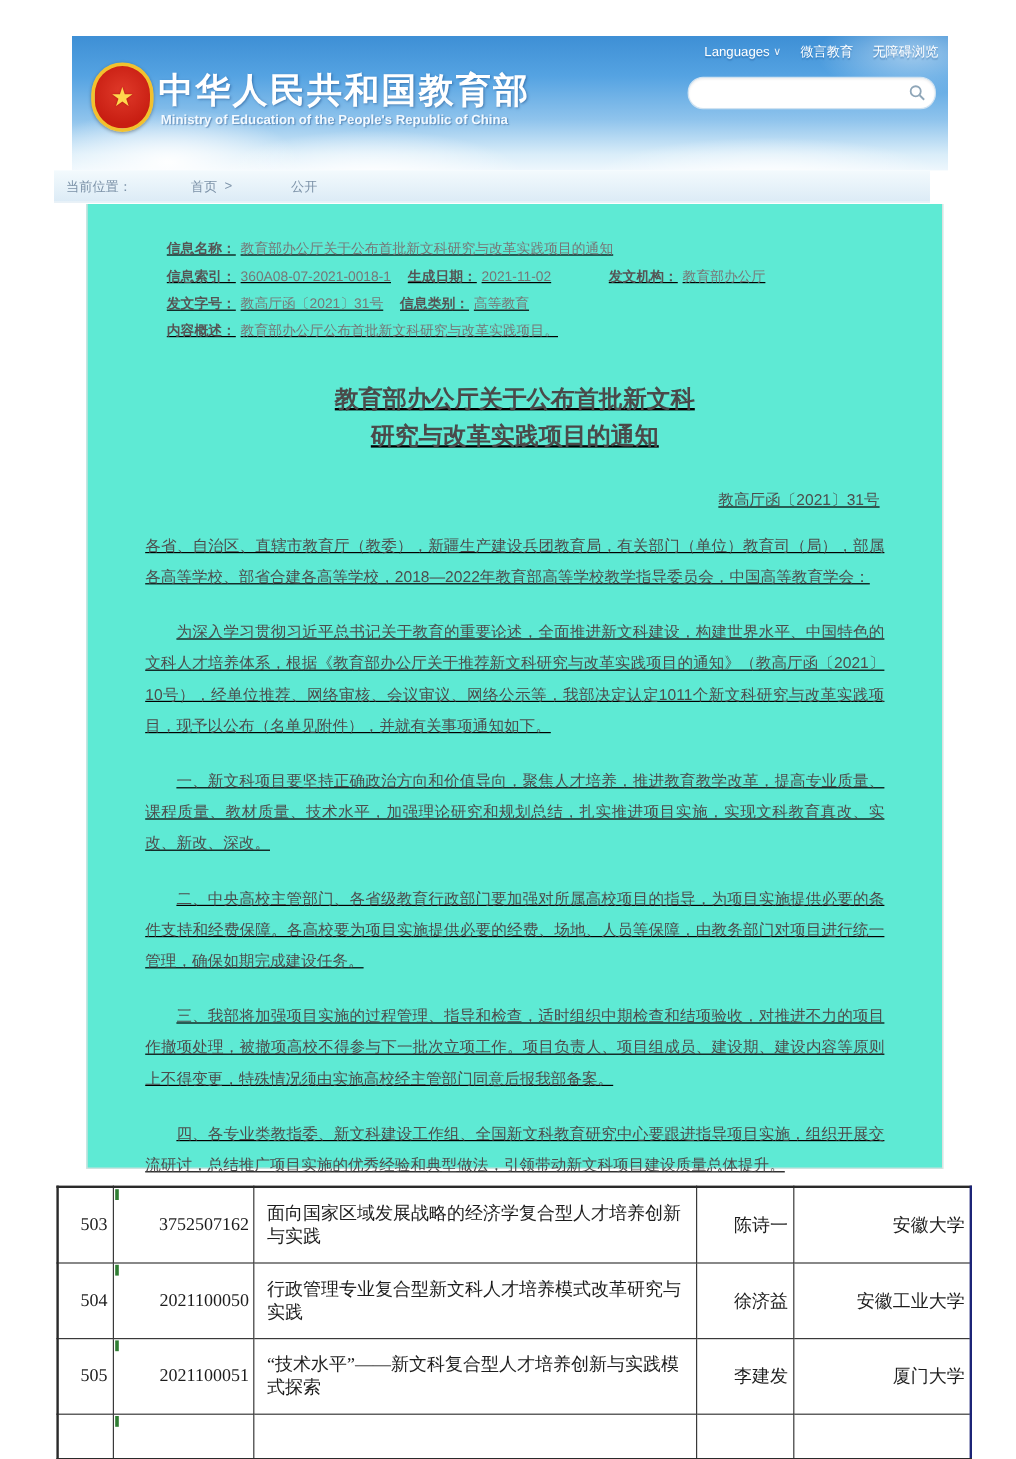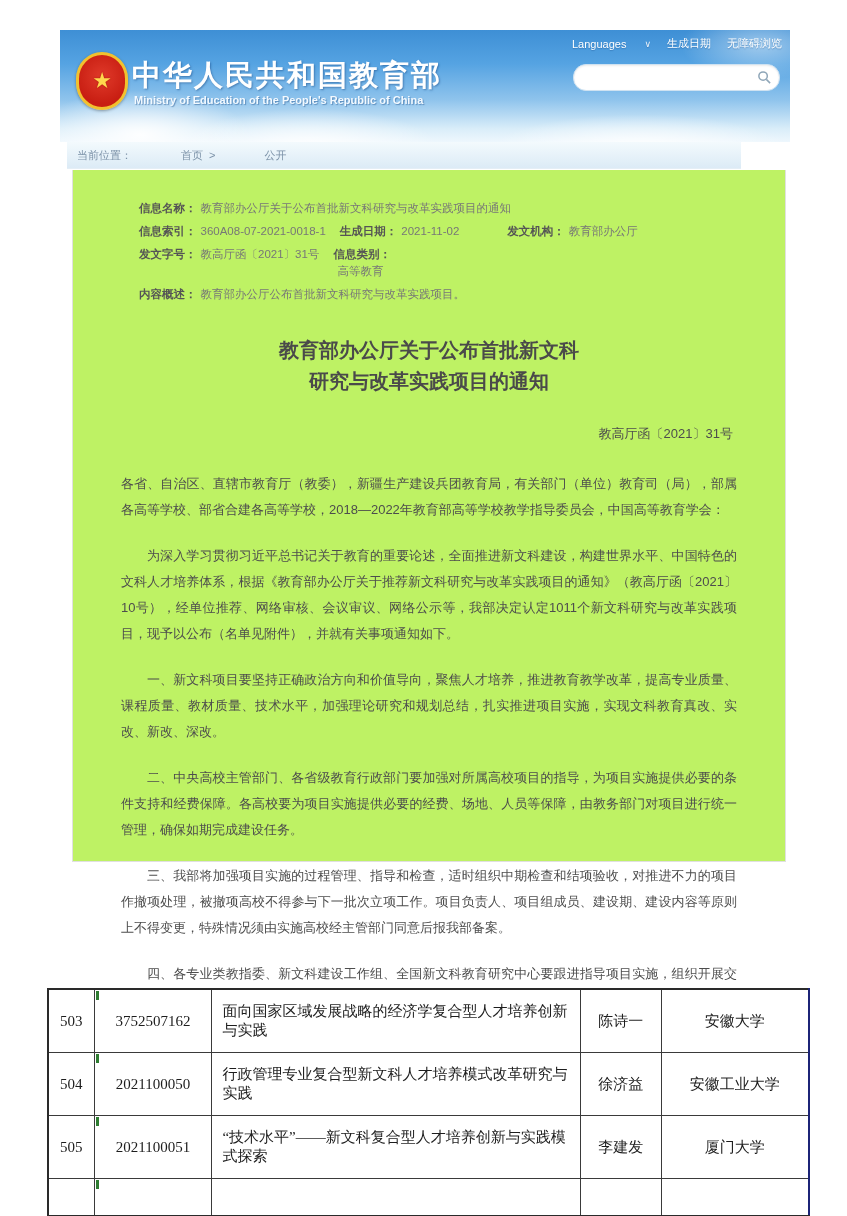--- a/index.html
+++ b/index.html
@@ -31,67 +31,67 @@
     letter-spacing:2px;text-shadow:1px 1px 2px rgba(30,80,140,.55);white-space:nowrap;
   }
   .site-name-en{
     position:absolute;left:74px;top:64px;color:#f2f9ff;font-size:11px;
     text-shadow:1px 1px 1px rgba(30,80,140,.5);white-space:nowrap;font-weight:bold;
   }
   .toplinks{
     position:absolute;top:6px;right:8px;color:#ffffff;font-size:11px;display:flex;gap:16px;align-items:center;
     text-shadow:0 1px 1px rgba(30,80,140,.4);
   }
-  .toplinks .lk{cursor:pointer;display:flex;align-items:center;gap:18px;}
+  .toplinks .lk{cursor:pointer;display:flex;align-items:center;gap:3px;}
   .chev{font-size:9px;opacity:.9;}
   .searchbox{
     position:absolute;top:34px;right:10px;width:205px;height:25px;border-radius:13px;
     background:#ffffff;border:1px solid #cfe2f1;box-shadow:inset 0 1px 2px rgba(0,0,0,.08);
     display:flex;align-items:center;
   }
   .searchbox input{
     flex:1;border:none;outline:none;background:transparent;height:20px;margin-left:12px;font-size:12px;color:#555;
   }
   .mag{width:15px;height:15px;margin-right:7px;flex:0 0 auto;}
   
   .crumbbar{
-    position:absolute;left:67px;top:142px;width:674px;height:26px;
+    position:absolute;left:45px;top:142px;width:730px;height:26px;
     background:linear-gradient(180deg,#f3fafd 0%,#dcebf6 100%);
     border-bottom:1px solid #e4eef6;
     display:flex;align-items:center;font-size:11px;color:#7c92a8;
   }
   .crumbbar .inner{margin-left:10px;display:flex;gap:6px;align-items:center;}
   .crumbbar .bc-link{color:#7c92a8;cursor:pointer;margin-left:43px;}
   
   .docbox{
-    position:absolute;left:72px;top:170px;width:714px;height:692px;background:#bef264;
-    border:1px solid #e0e0e0;border-top:none;box-sizing:border-box;
+    position:absolute;left:72px;top:170px;width:714px;height:804px;background:#5eead4;
+    border:1px solid #e0e0e0;border-top:none;box-sizing:border-box;text-decoration:underline;
   }
   .meta{margin:30px 0 0 66px;font-size:11.5px;color:#777;}
   .meta .mrow{display:flex;margin-bottom:5.5px;line-height:1.5;}
   .meta .lbl{color:#555;font-weight:bold;white-space:nowrap;}
   .meta .val{color:#777;margin-left:4px;white-space:nowrap;}
   .meta .pair{display:flex;}
   .meta .pair.p3{margin-left:48px;}
   .doc-title{margin-top:32px;text-align:center;font-size:20px;font-weight:bold;color:#4a4a4a;line-height:1.55;}
   .doc-number{margin:28px 52px 0 0;text-align:right;font-size:13px;color:#4d4d4d;}
-  .doc-body{margin:28px 48px 0 48px;font-size:13px;color:#4d4d4d;line-height:26px;text-align:justify;}
+  .doc-body{margin:16px 48px 0 48px;font-size:13px;color:#4d4d4d;line-height:26px;text-align:justify;}
   .doc-body p{margin:0 0 20px 0;}
   .doc-body p.indent{text-indent:2em;}
   .attach{margin:6px 48px 0 66px;font-size:13px;color:#4d4d4d;}
   .attach a{color:#3340c8;text-decoration:none;cursor:pointer;}
   .signoff{margin:26px 58px 0 0;text-align:right;font-size:13px;color:#4d4d4d;}
   .signdate{margin:30px 52px 0 0;text-align:right;font-size:13px;color:#4d4d4d;}
   
   .proj-table{
     position:absolute;left:47px;top:988px;width:763px;border-collapse:collapse;
     font-family:"Liberation Serif","DejaVu Serif",serif;font-size:15px;color:#1d1d1d;
     border:2px solid #2a2a2a;border-right:2px solid #1c2477;background:#fff;
   }
-  .proj-table td{border:1px solid #3a3a3a;height:62px;text-align:center;padding:0 4px;position:relative;}
+  .proj-table td{border:1px solid #3a3a3a;height:62px;text-align:right;padding:0 4px;position:relative;}
   .proj-table td.c-title{text-align:left;padding-left:10px;}
   .proj-table td.c-id::before{
     content:"";position:absolute;left:1px;top:1px;width:3px;height:9px;background:#2f7d32;
   }
   .proj-table tr.partial td{height:36px;border-bottom:none;}
   .col-seq{width:38px;}.col-id{width:112px;}.col-title{width:382px;}.col-leader{width:77px;}.col-univ{width:150px;}
 </style>
 </head>
 <body>
 
@@ -106,21 +106,21 @@
   </div>
 
   <div class="site-name">中华人民共和国教育部</div>
   <div class="site-name-en">Ministry of Education of the People's Republic of China</div>
 
   <div class="toplinks">
     <span class="lk">
       <span>Languages</span>
       <span class="chev">∨</span>
     </span>
-    <span class="lk">生成日期</span>
+    <span class="lk">微言教育</span>
     <span class="lk">无障碍浏览</span>
   </div>
 
   <div class="searchbox">
     <input type="text" value="" style="">
     <svg class="mag" viewBox="0 0 16 16">
       <circle cx="6.5" cy="6.5" r="4.5" fill="none" stroke="#8fa6b8" stroke-width="1.6"></circle>
       <line x1="10" y1="10" x2="14" y2="14" stroke="#8fa6b8" stroke-width="1.6"></line>
     </svg>
   </div>
@@ -156,21 +156,21 @@
       <span class="pair p3">
         <span class="lbl">发文机构：</span>
         <span class="val">教育部办公厅</span>
       </span>
     </div>
     <div class="mrow">
       <span class="pair">
         <span class="lbl">发文字号：</span>
         <span class="val">教高厅函〔2021〕31号</span>
       </span>
-      <span class="pair" style="margin-left:14px;flex-direction:column;">
+      <span class="pair" style="margin-left:14px;">
         <span class="lbl">信息类别：</span>
         <span class="val">高等教育</span>
       </span>
     </div>
     <div class="mrow">
       <span class="pair">
         <span class="lbl">内容概述：</span>
         <span class="val">教育部办公厅公布首批新文科研究与改革实践项目。</span>
       </span>
     </div>

